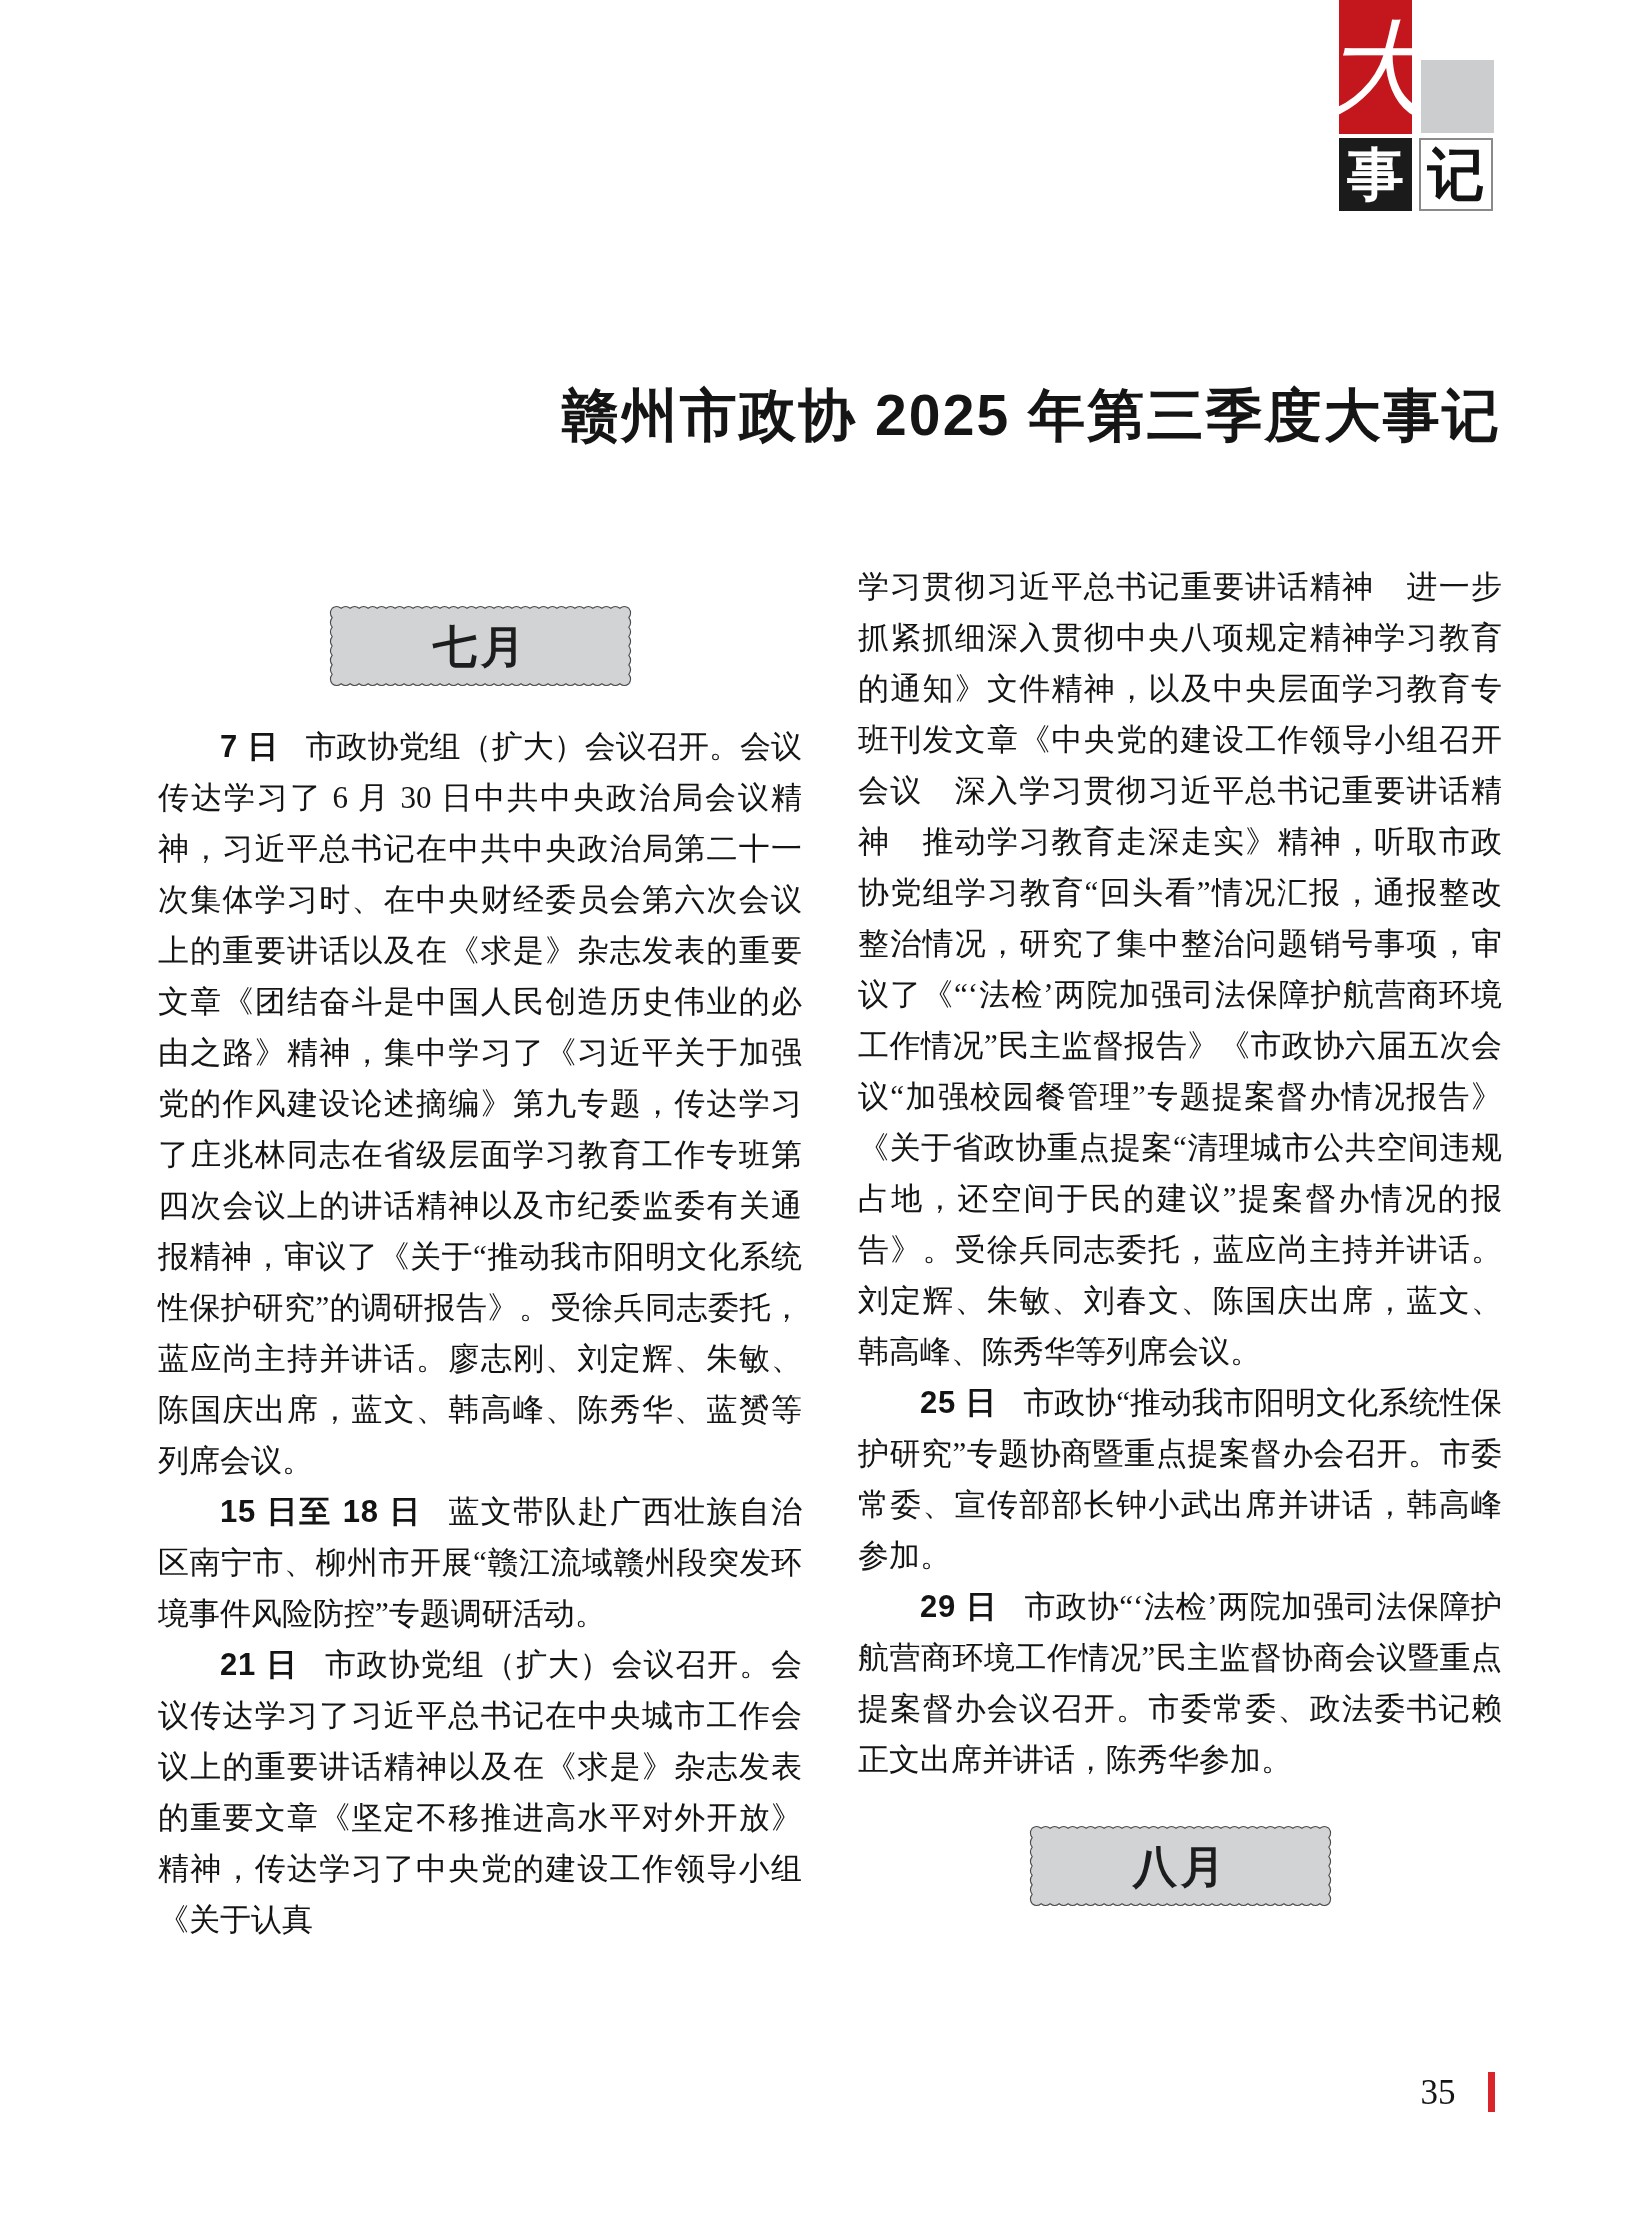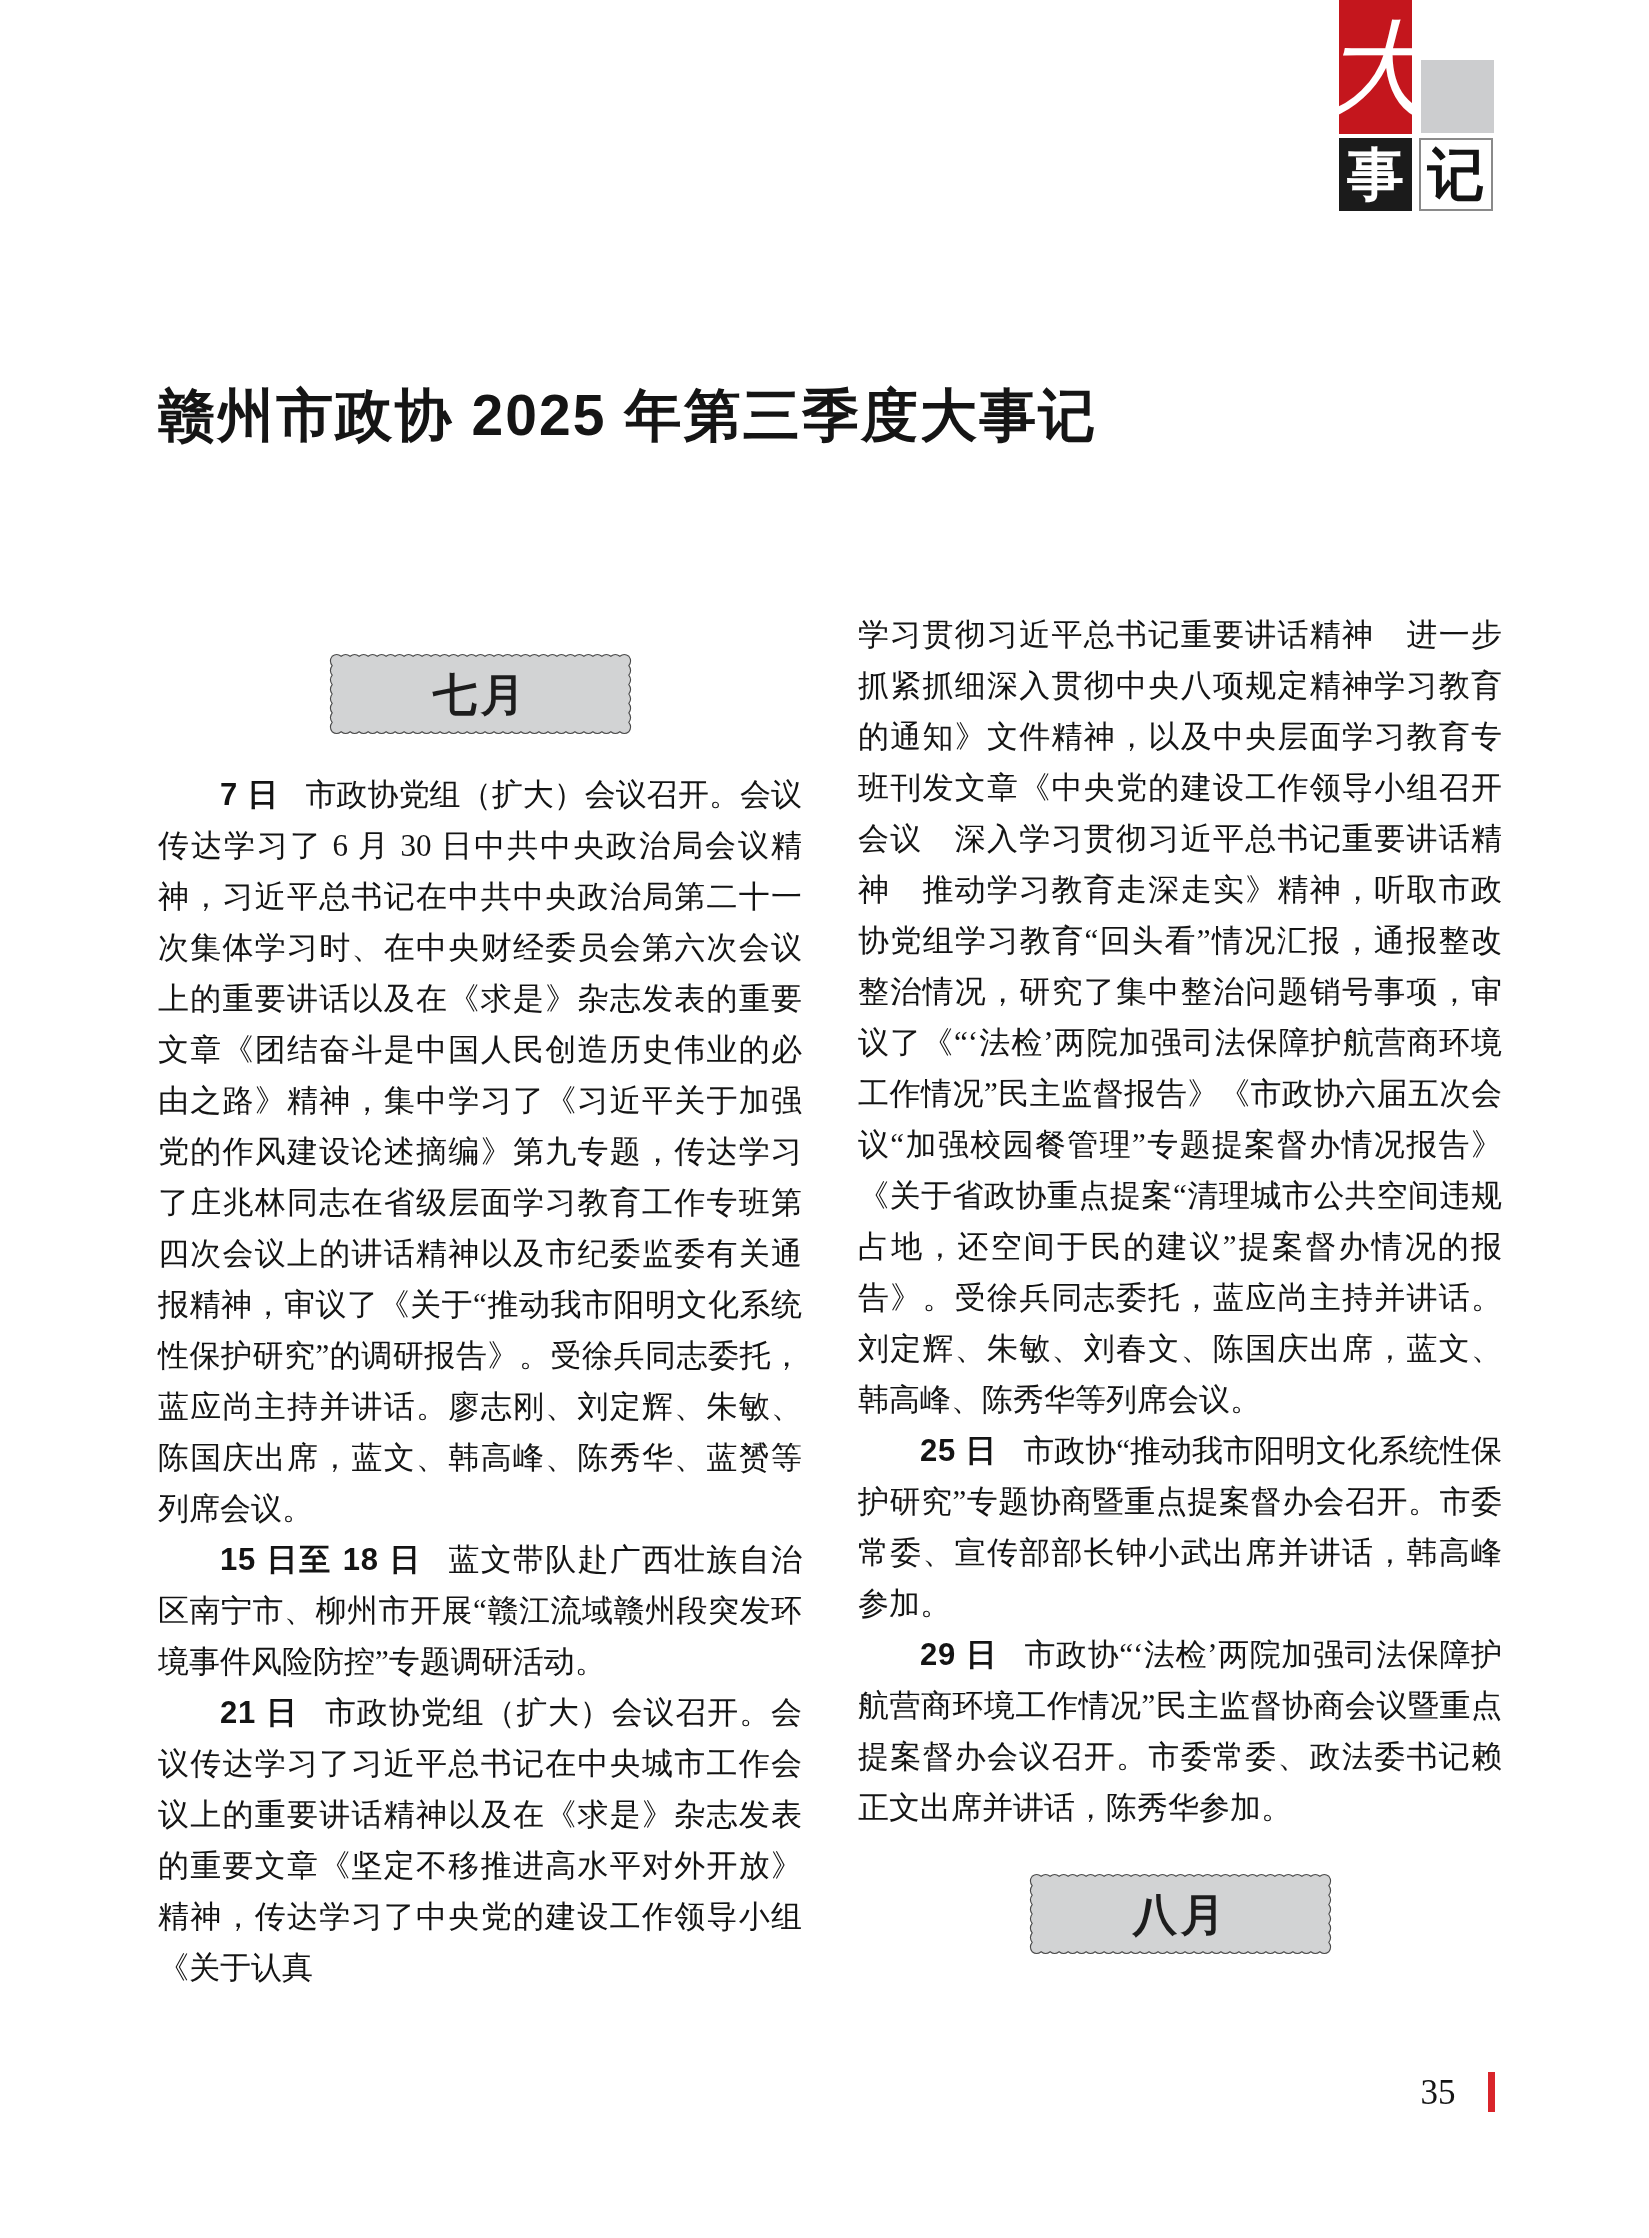--- a/index.html
+++ b/index.html
@@ -21,31 +21,31 @@
   .tile-black { left: 0;   top: 138px; width: 73px; height: 73px; background: #1b1b1b; }
   .tile-white { left: 80px; top: 138px; width: 70px; height: 69px; background: #ffffff; border: 2.1px solid #8a8a8a; }
   .tile-red .glyph   { color: #ffffff; font-size: 104px; font-family: "Liberation Serif", serif; font-style: italic; line-height: 1; transform: translateY(2.8px); }
   .tile-black .glyph { color: #ffffff; font-size: 57px; font-weight: 700; font-family: "Liberation Sans", sans-serif; line-height: 1; }
   .tile-white .glyph { color: #141414; font-size: 57px; font-weight: 700; font-family: "Liberation Sans", sans-serif; line-height: 1; }
 
   
   .title {
     position: absolute;
     left: 158px; top: 378px; width: 1343px;
-    text-align: left;
+    text-align: right;
     font-family: "Liberation Sans", "DejaVu Sans", sans-serif;
     font-weight: 700;
     font-size: 57px;
     letter-spacing: 2.1px;
     color: #151515;
     white-space: nowrap;
   }
 
   
-  .col { position: absolute; width: 644px; margin-top: 48px; }
+  .col { position: absolute; width: 644px; }
   .col-left  { left: 158px;  top: 604px; }
   .col-right { left: 858px; top: 561px; }
 
   .body-text p {
     margin: 0;
     font-size: 31px;
     line-height: 51px;
     text-align: justify;
     text-indent: 2em;
     color: #141414;

